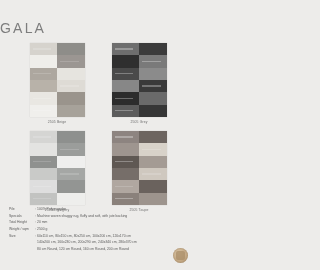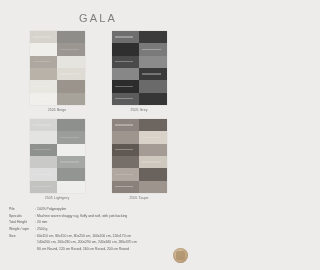--- a/index.html
+++ b/index.html
@@ -7,25 +7,24 @@
     width:196px;height:270px;
     background:#edecea;
     font-family:"Liberation Sans", sans-serif;
     color:#4a4a4a;
     overflow:hidden;
     position:relative;
   }
   .page{width:196px;height:270px;position:relative;box-sizing:border-box;}
 
   .title{
-    text-align:center;
-    font-size:11px;
+    font-size:14px;
     letter-spacing:2.2px;
     color:#7d7d7d;
-    padding-top:12px;
+    padding-top:20px;
     font-weight:400;
   }
 
   .grid{
     margin:7px auto 0;
     width:152px;
     display:flex;
     flex-wrap:wrap;
     justify-content:space-between;
   }

